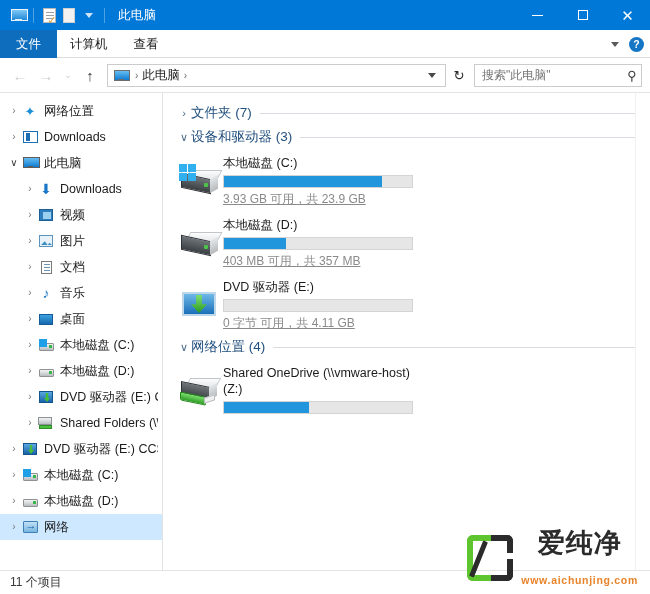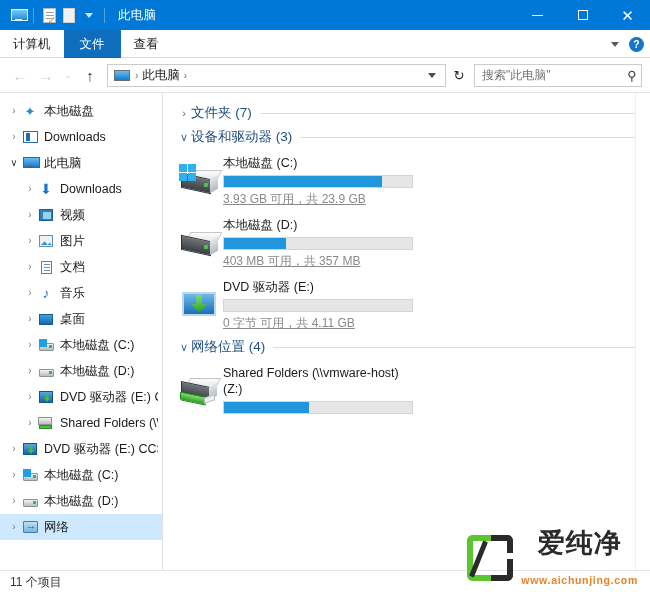--- a/index.html
+++ b/index.html
@@ -363,22 +363,22 @@
       <div class="win-btn">
           <span class="glyph-max"></span>
         </div>
       <div class="win-btn wb-close">
           <span class="glyph-close">✕</span>
         </div>
     </div>
   </div>
 
   <div id="ribbon">
+    <div class="tab tab-file">文件</div>
     <div class="tab">计算机</div>
-    <div class="tab tab-file">文件</div>
     <div class="tab">查看</div>
     <div class="ribbon-right">
       <span class="chev-down"></span>
       <span class="help-circle">?</span>
     </div>
   </div>
 
   <div id="addressbar">
     <div class="navbtn">←</div>
     <div class="navbtn">→</div>
@@ -403,21 +403,21 @@
   </div>
 
   <div id="body">
 
     <div id="navpane">
         <div class="nav-row" style="padding-left: 6px;">
           <span class="nav-exp">›</span>
           <span class="nav-ico">
             <span class="i-star">✦</span>
           </span>
-          <span class="nav-label">本地磁盘</span>
+          <span class="nav-label">网络位置</span>
         </div>
         <div class="nav-row" style="padding-left: 6px;">
           <span class="nav-exp">›</span>
           <span class="nav-ico">
             <span class="i-onedrive"></span>
           </span>
           <span class="nav-label">Downloads</span>
         </div>
         <div class="nav-row" style="padding-left: 6px;">
           <span class="nav-exp open">∨</span>
@@ -619,21 +619,21 @@
             <span class="drive-ico">
               <span class="big-net">
                 <i class="bn-top"></i>
                 <i class="bn-face"></i>
                 <i class="bn-side"></i>
                 <i class="bn-pipe"></i>
                 <i class="bn-plug"></i>
               </span>
             </span>
             <div class="drive-info">
-              <div class="drive-name">Shared Folders (\\vmware-host)</div>
+              <div class="drive-name">Shared OneDrive (\\vmware-host)</div>
               <div class="drive-name">(Z:)</div>
               <div class="bar-wrap">
                 <div class="bar-fill" style="width: 45%; background: rgb(33, 150, 221);"></div>
               </div>
             </div>
           </div>
         </div>
       <div class="cscroll"></div>
     </div>
   </div>

